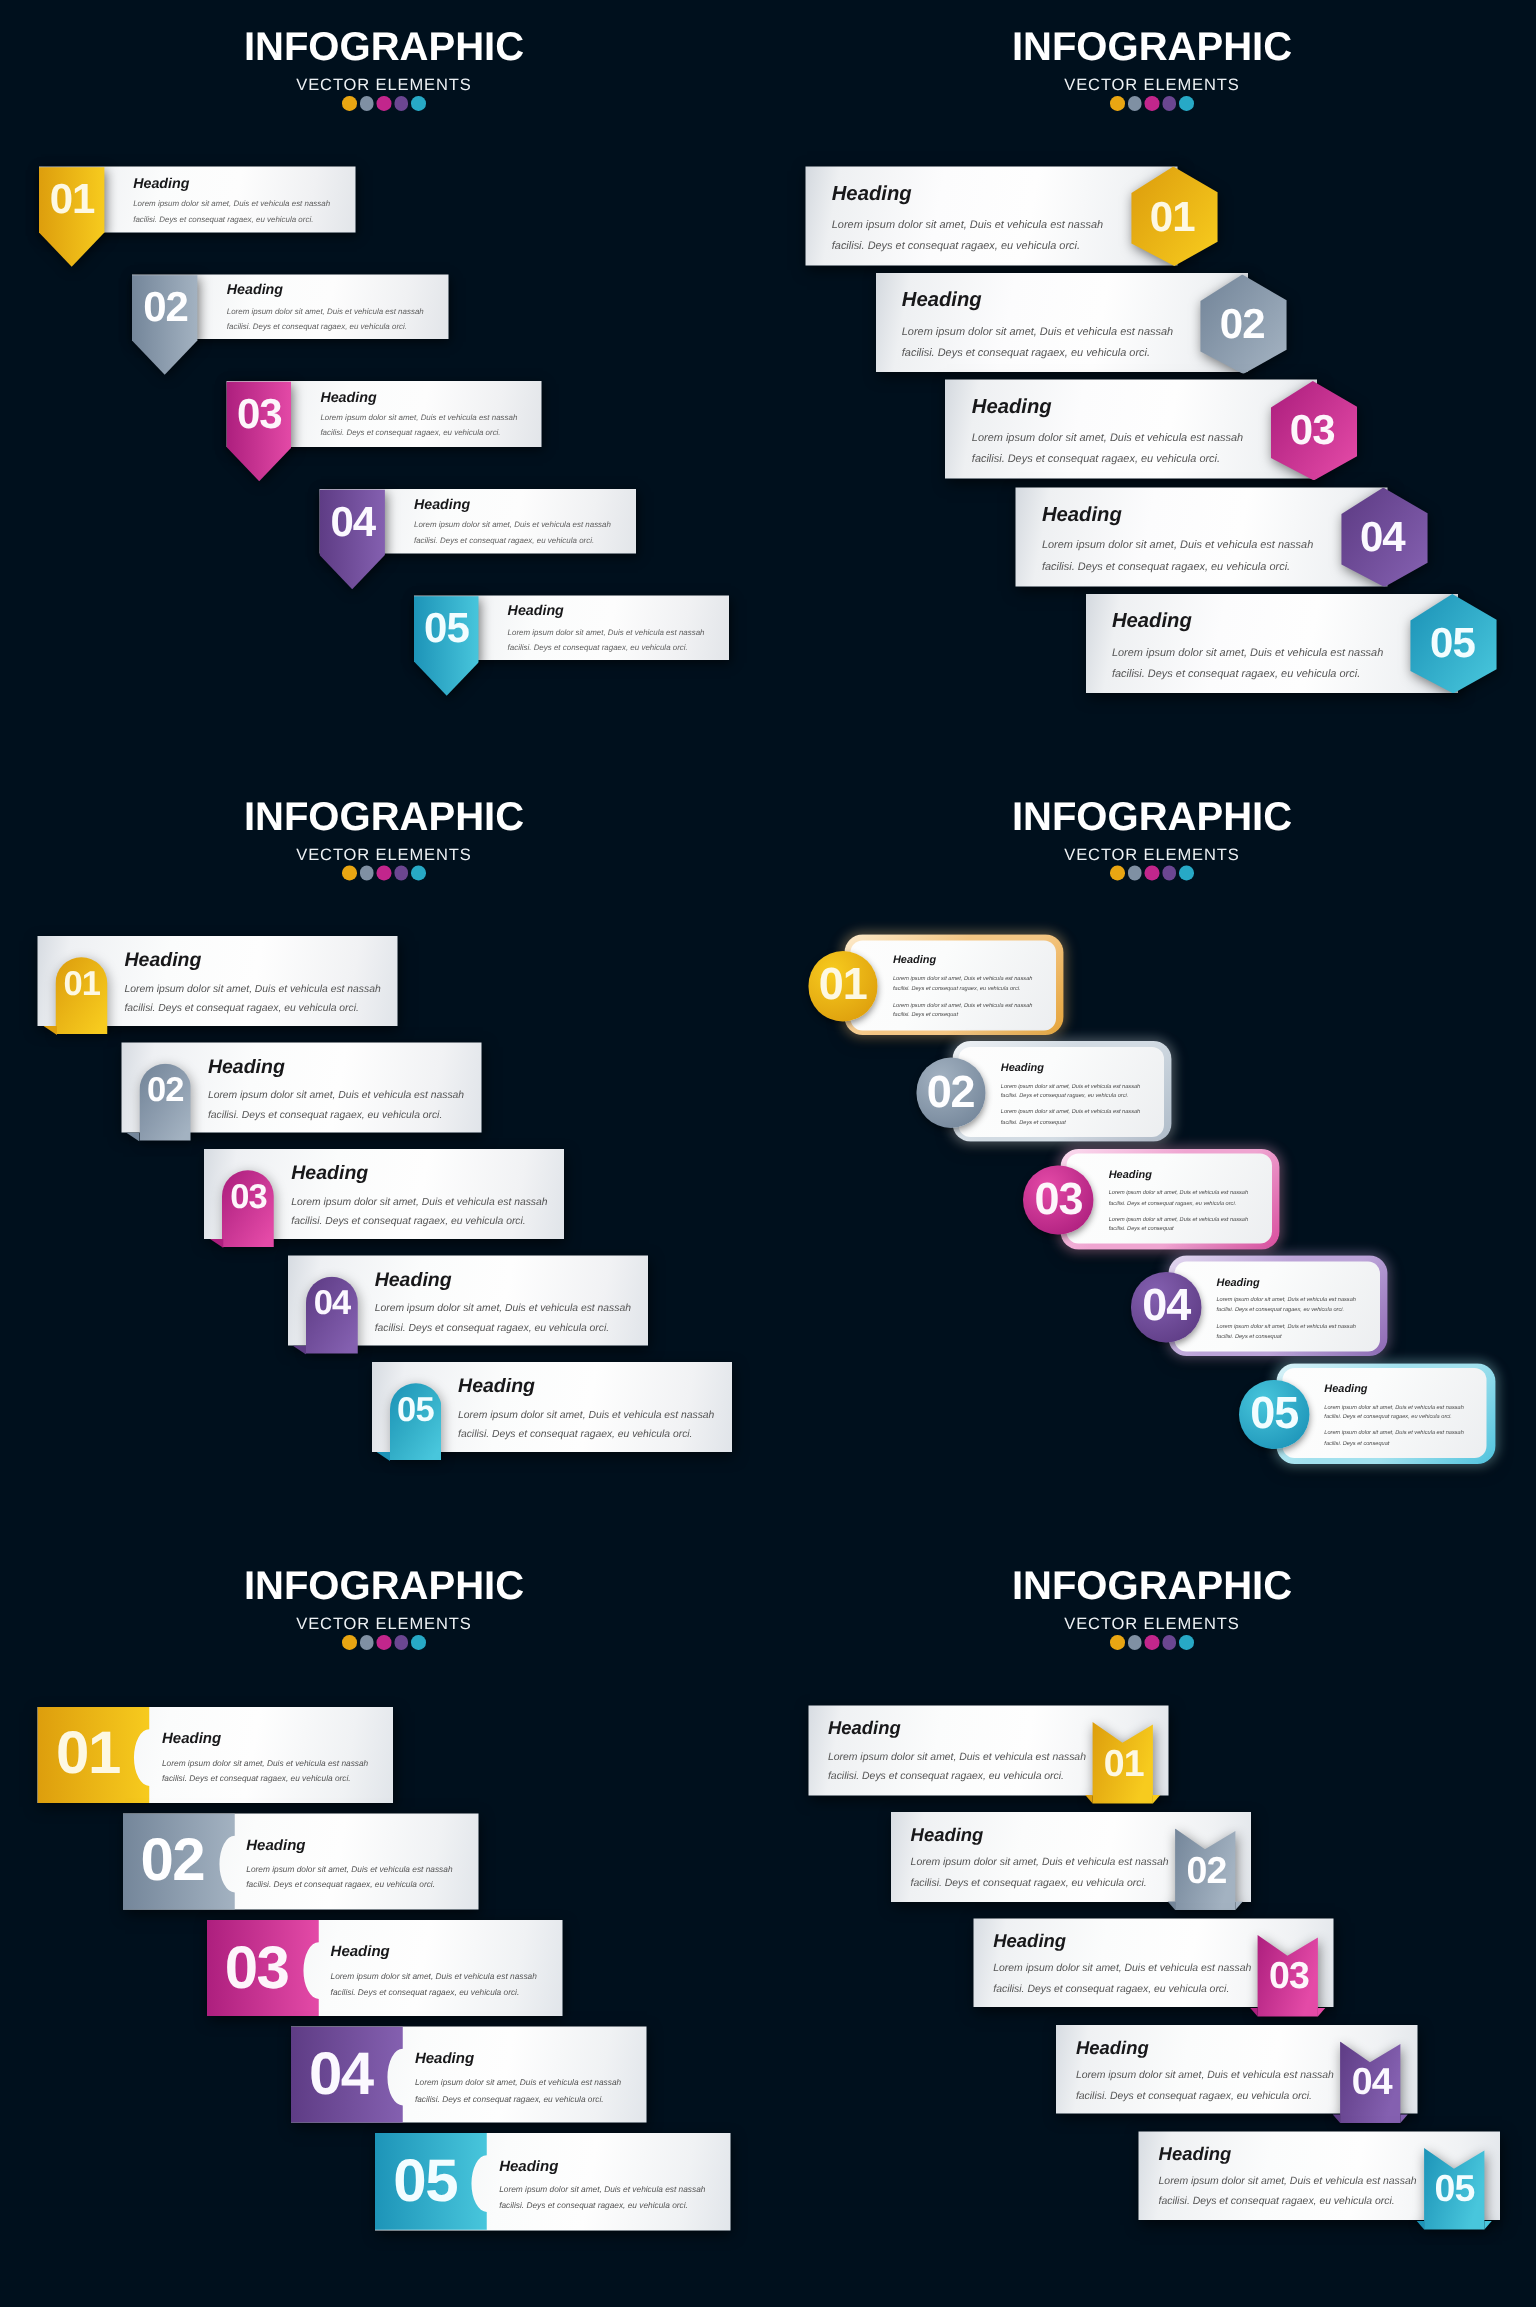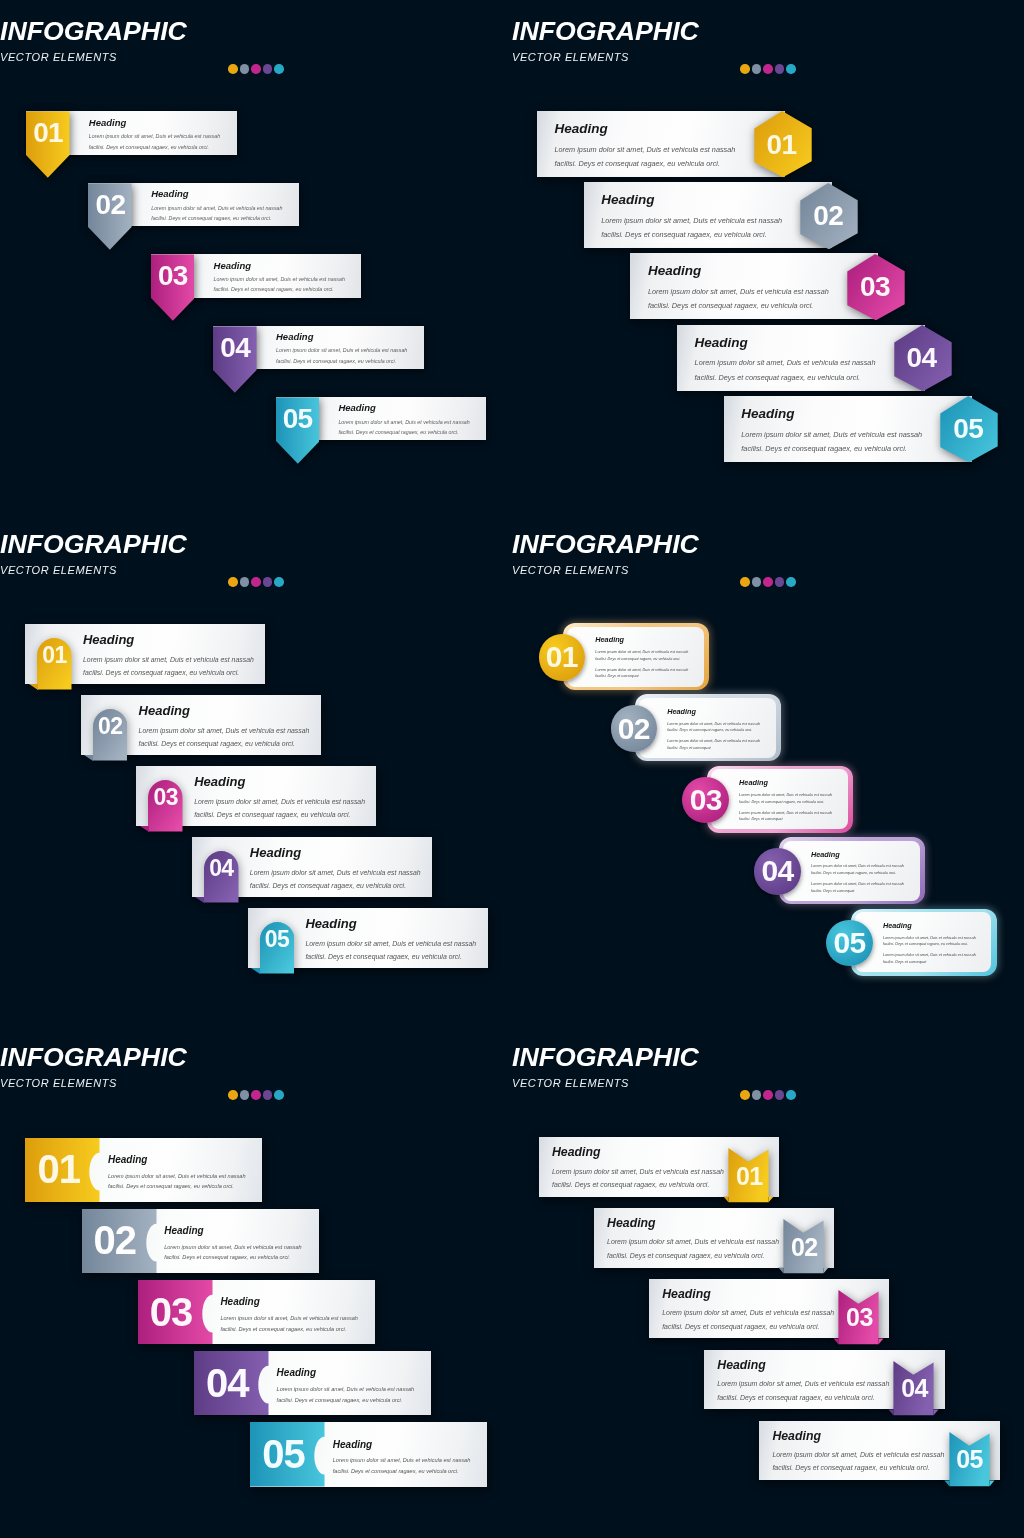--- a/index.html
+++ b/index.html
@@ -1,20 +1,20 @@
 <!DOCTYPE html>
 <html><head>
 <meta charset="utf-8">
 <title>Infographic Vector Elements</title>
 <style>
   html,body{margin:0;padding:0;}
   body{width:1024px;height:1538px;background:#00101d;font-family:"Liberation Sans",sans-serif;overflow:hidden;}
   .page{position:relative;width:1024px;height:1538px;}
   .panel{position:absolute;width:512px;height:512px;}
-  .ttl{position:absolute;left:0;right:0;font-style:italic;}
+  .ttl{position:absolute;left:0;right:0;text-align:center;}
   .dots{margin-top:1.5px;}
   .ttl h1{margin:0;font-size:26.7px;font-weight:bold;color:#ffffff;letter-spacing:0px;line-height:1;}
   .ttl h2{margin:0;font-size:11px;font-weight:normal;color:#eef2f5;letter-spacing:0.6px;line-height:1;margin-top:7px;}
   .dots{display:flex;justify-content:center;gap:1.7px;}
   .dot{width:9.7px;height:9.7px;border-radius:50%;flex:0 0 auto;}
 
   
   .p1row{position:absolute;height:44px;}
   .p1bar{position:absolute;left:0;top:0;height:43.6px;width:210.5px;
          background:linear-gradient(100deg,#d2d7dd 0%,#eceef1 10%,#fbfcfc 38%,#fdfdfd 62%,#f0f1f3 85%,#e2e5e9 100%);

